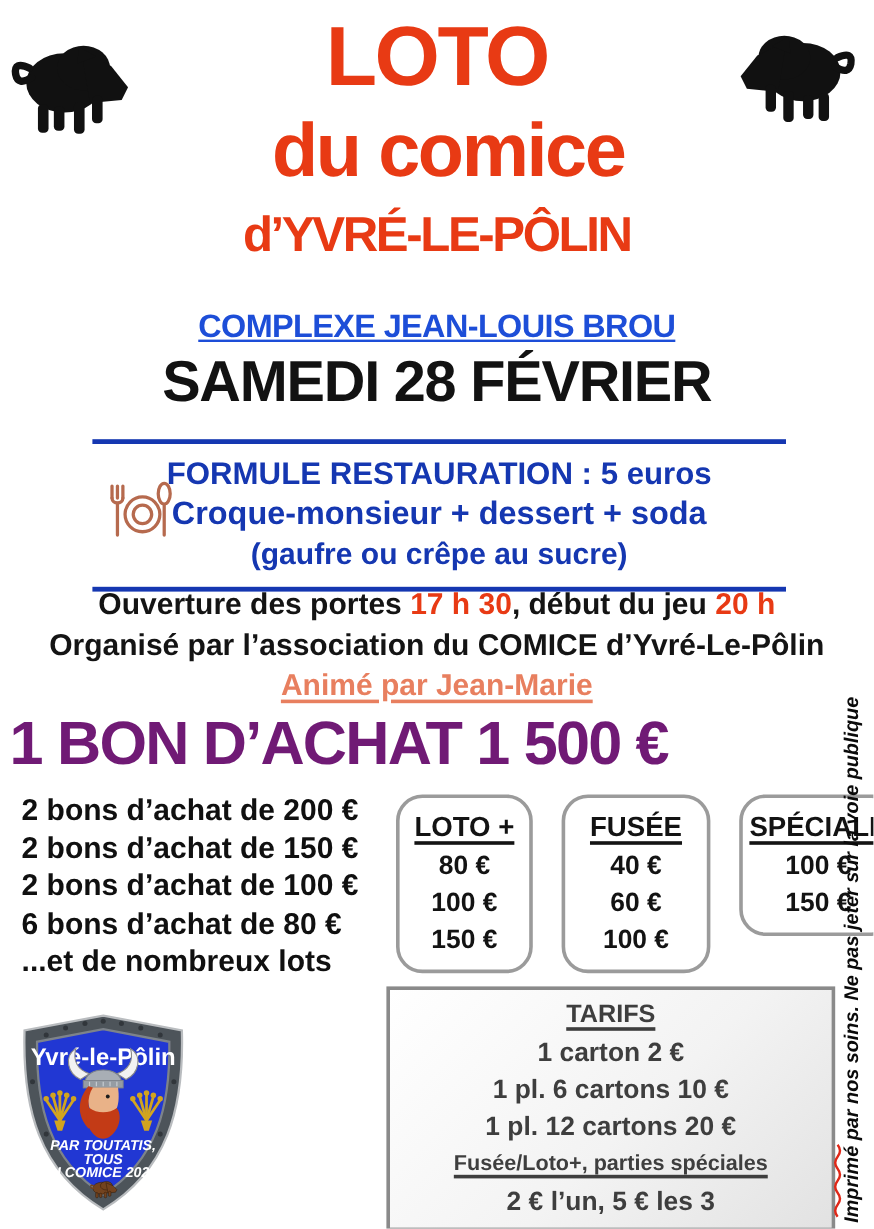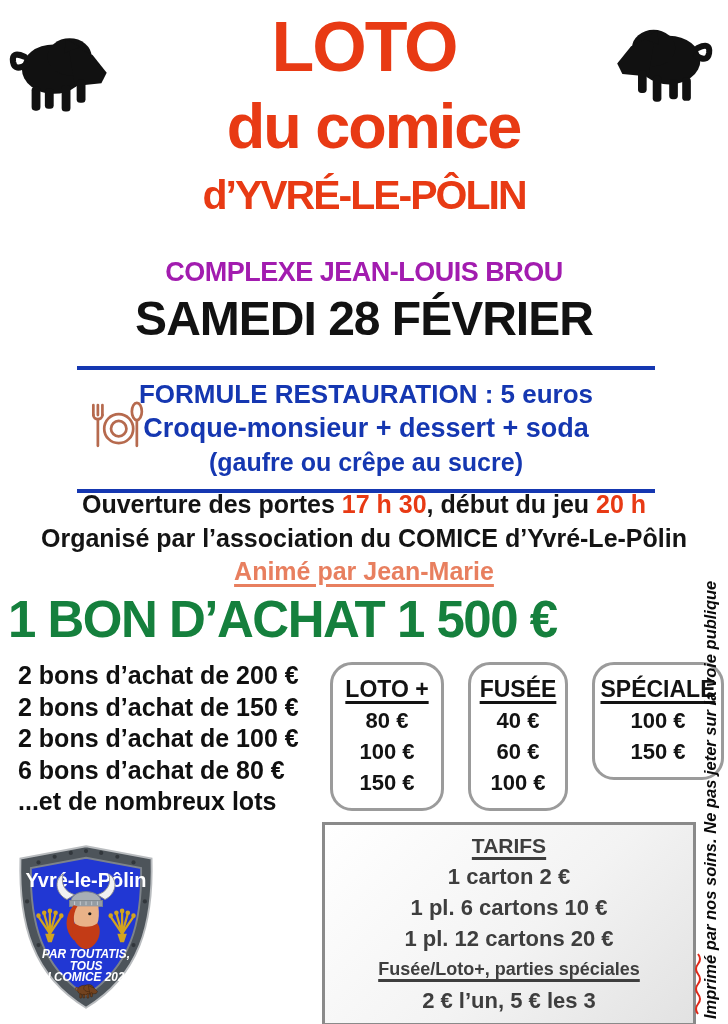--- a/index.html
+++ b/index.html
@@ -7,43 +7,43 @@
     position:relative;width:728px;height:1024px;background:#ffffff;overflow:hidden;
     font-family:"Liberation Sans","DejaVu Sans",sans-serif;color:#131313;
   }
   
   .boar{position:absolute;}
   .boar-right{transform:scaleX(-1);}
   .title{position:absolute;top:4px;left:0;width:100%;text-align:center;color:#e83a14;font-weight:700;}
   .title-l1{font-size:70px;line-height:86px;letter-spacing:-2px;}
   .title-l2{font-size:63px;line-height:72px;letter-spacing:-2px;padding-left:19px;}
   .title-l3{font-size:41px;line-height:66px;letter-spacing:-2px;}
-  .venue{position:absolute;top:257px;left:0;width:100%;text-align:center;font-size:27px;font-weight:700;letter-spacing:-0.5px;color:#a21caf;}
+  .venue{position:absolute;top:257px;left:0;width:100%;text-align:center;font-size:27px;font-weight:700;letter-spacing:-0.5px;color:#1d4ed8;text-decoration:underline;}
   .date{position:absolute;top:291px;left:0;width:100%;text-align:center;font-size:48px;font-weight:700;letter-spacing:-1px;color:#121212;}
   
   .resto{position:absolute;top:366px;left:77px;width:578px;border-top:4px solid #1537b1;border-bottom:4px solid #1537b1;padding:7px 0 10px 0;text-align:center;color:#1537b1;font-weight:700;}
   .resto-line1{font-size:26px;line-height:34px;}
   .resto-line2{font-size:27px;line-height:35px;}
   .resto-line3{font-size:25px;line-height:33px;}
   .cutlery{position:absolute;left:10px;top:26px;}
   
   .doors{position:absolute;top:490px;left:0;width:100%;text-align:center;font-size:25px;font-weight:700;color:#141414;}
   .time-red{color:#e83a14;}
   .organizer{position:absolute;top:524px;left:0;width:100%;text-align:center;font-size:25px;font-weight:700;color:#141414;}
   .host{position:absolute;top:557px;left:0;width:100%;text-align:center;font-size:25px;font-weight:700;color:#e87f5f;}
   .host span{text-decoration:underline;text-decoration-thickness:2.5px;text-underline-offset:4px;}
   
-  .grand{position:absolute;top:590px;left:8px;font-size:51px;font-weight:700;letter-spacing:-1.5px;color:#15803d;white-space:nowrap;}
+  .grand{position:absolute;top:590px;left:8px;font-size:51px;font-weight:700;letter-spacing:-1.5px;color:#701a75;white-space:nowrap;}
   .prizes{position:absolute;top:660px;left:18px;font-size:25px;font-weight:700;line-height:31.5px;color:#101010;}
   .boxes{position:absolute;top:662px;left:330px;display:flex;gap:24px;align-items:flex-start;}
   .pbox{border:3px solid #9b9b9b;border-radius:22px;background:#ffffff;text-align:center;padding:8px 4px 10px 4px;box-sizing:border-box;font-weight:700;color:#131313;}
   .pbox-title{font-size:23px;line-height:32px;text-decoration:underline;text-decoration-thickness:3px;text-underline-offset:4px;white-space:nowrap;}
   .pbox-val{font-size:22px;line-height:31px;white-space:nowrap;}
   .box-loto{width:114px;}
-  .box-fusee{width:100px;}
+  .box-fusee{width:124px;}
   .box-speciale{width:132px;}
   
   .tarifs{position:absolute;top:822px;left:322px;width:374px;box-sizing:border-box;border:3px solid #8a8a8a;background:linear-gradient(135deg,#ffffff 0%,#f3f3f3 55%,#e2e2e2 100%);text-align:center;padding:5px 2px 7px 2px;font-weight:700;color:#3e3e3e;}
   .tarifs-title{font-size:21px;line-height:31px;text-decoration:underline;text-decoration-thickness:3px;text-underline-offset:4px;}
   .tarifs-line{font-size:22px;line-height:31px;}
   .tarifs-special{font-size:18px;line-height:31px;text-decoration:underline;text-decoration-thickness:2.5px;text-underline-offset:4px;white-space:nowrap;}
   
   .badge{position:absolute;left:10px;top:842px;}
   
   .vnote{position:absolute;left:701px;top:1019px;transform-origin:0 0;transform:rotate(-90deg);white-space:nowrap;font-style:italic;font-weight:700;font-size:16.5px;color:#0a0a0a;}

